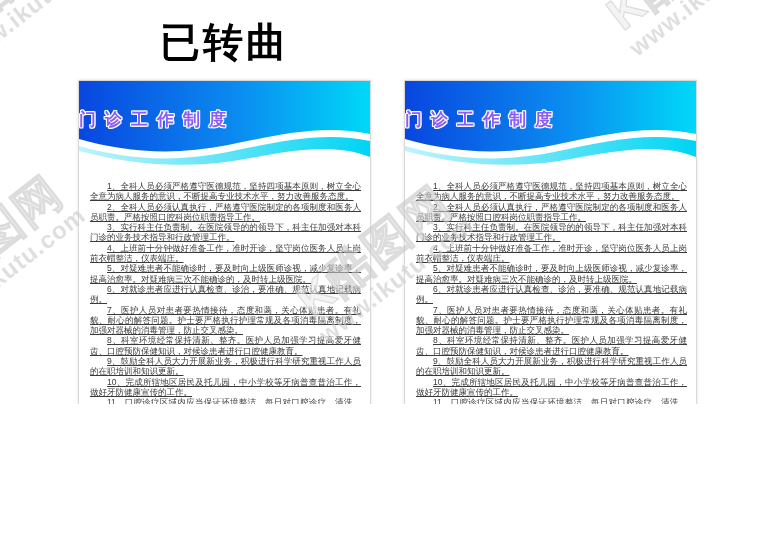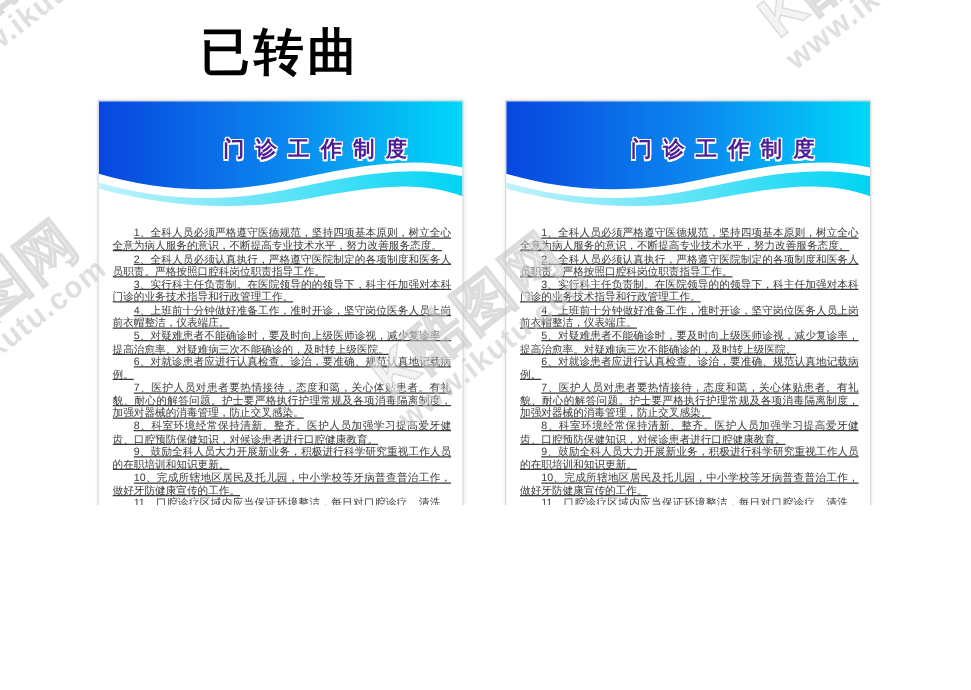--- a/index.html
+++ b/index.html
@@ -8,24 +8,24 @@
 
   
   .variant-label{position:absolute;top:20px;width:293px;text-align:center;
                  font-size:40px;font-weight:600;color:#000;letter-spacing:3px;line-height:1.1;}
 
   
   .poster{position:absolute;top:80px;width:293px;height:443px;background:#fff;
           border:1px solid #d9d9d9;box-shadow:0 0 3px rgba(0,0,0,.12);box-sizing:border-box;}
   .poster-header{position:absolute;top:0;left:0;right:0;height:88px;}
   .poster-header svg{display:block;width:100%;height:100%;}
-  .poster-title{position:absolute;top:27px;left:0;width:100%;text-align:center;
-                font-size:17px;font-weight:bold;letter-spacing:9px;color:#4c1d95;
+  .poster-title{position:absolute;top:27px;left:0;width:100%;
+                font-size:17px;font-weight:bold;letter-spacing:9px;color:#8b5cf6;
                 text-shadow:-1px -1px 0 #fff,1px -1px 0 #fff,-1px 1px 0 #fff,1px 1px 0 #fff,
-                            0 -1px 0 #fff,0 1px 0 #fff,-1px 0 0 #fff,1px 0 0 #fff;padding-left:32px;}
+                            0 -1px 0 #fff,0 1px 0 #fff,-1px 0 0 #fff,1px 0 0 #fff;}
   .poster-body{position:absolute;top:100px;left:11px;right:9px;bottom:40px;
                font-size:8.5px;line-height:10.3px;color:#3a3a3a;overflow:hidden;text-decoration:underline;}
   .poster-body p{margin:0;text-indent:2em;text-align:justify;}
   .poster-footer{position:absolute;bottom:0;left:0;width:100%;height:40px;display:block;}
 
   
   .wm{position:absolute;transform:rotate(-38deg);z-index:6;opacity:.6;
       pointer-events:none;text-align:center;white-space:nowrap;}
   .wm-logo{font-size:46px;font-weight:bold;line-height:1;letter-spacing:2px;
            color:#ededed;-webkit-text-stroke:1.2px #c6c6c6;}

